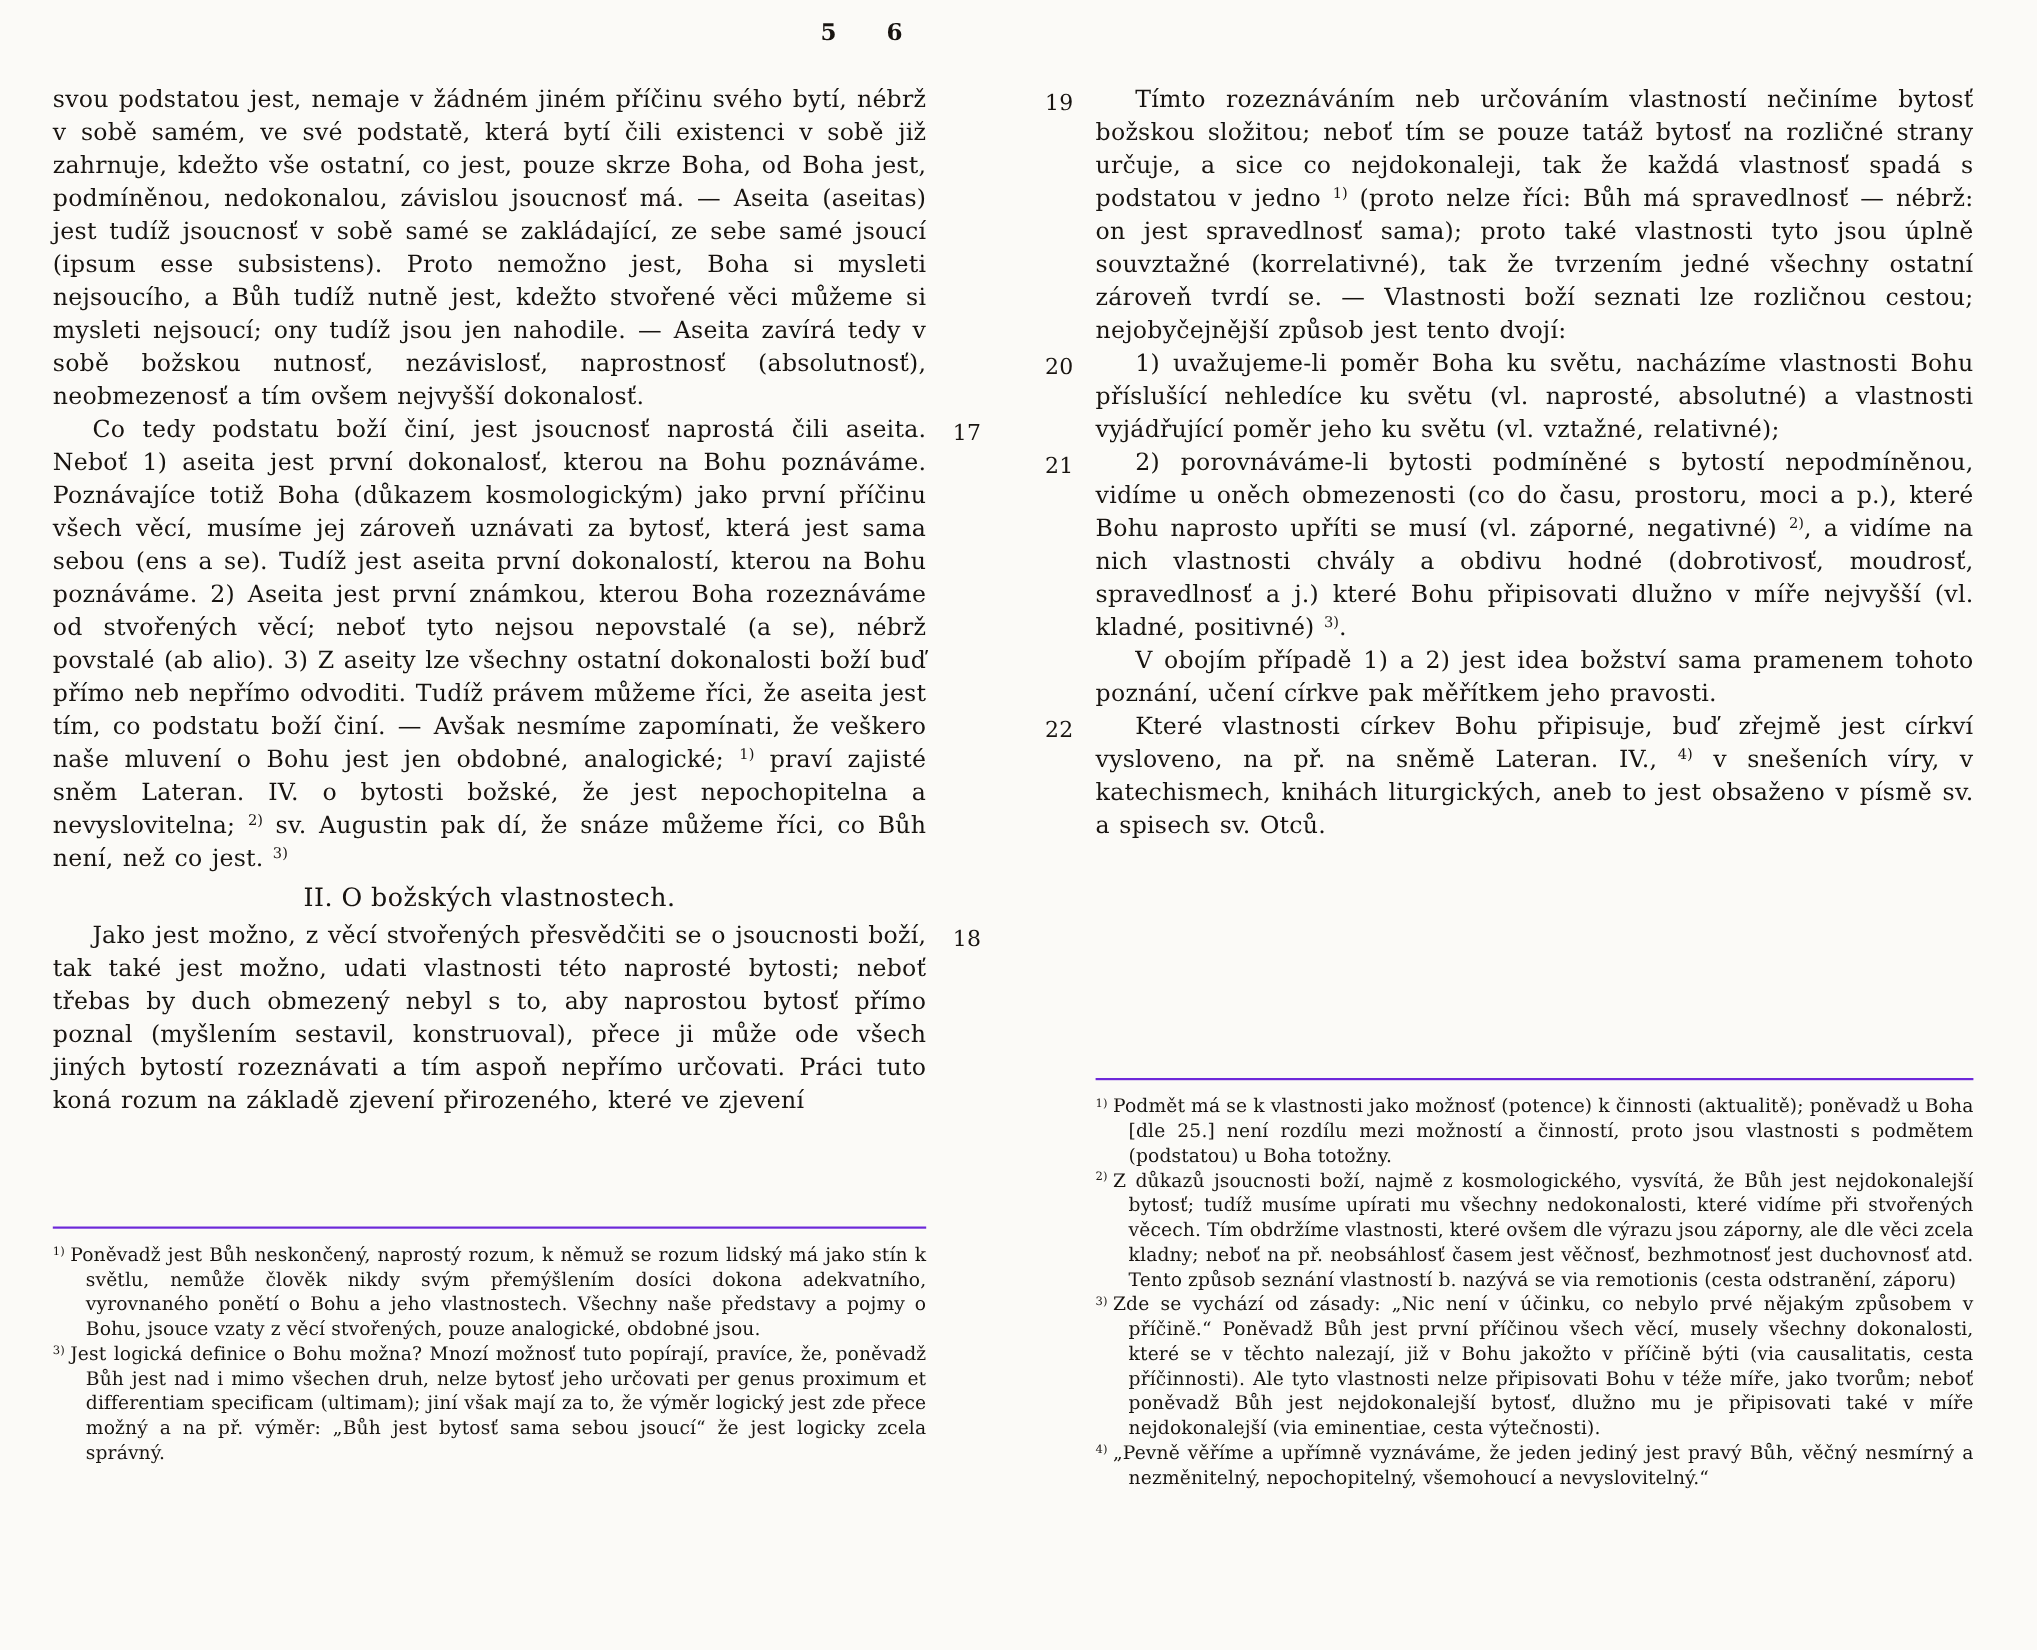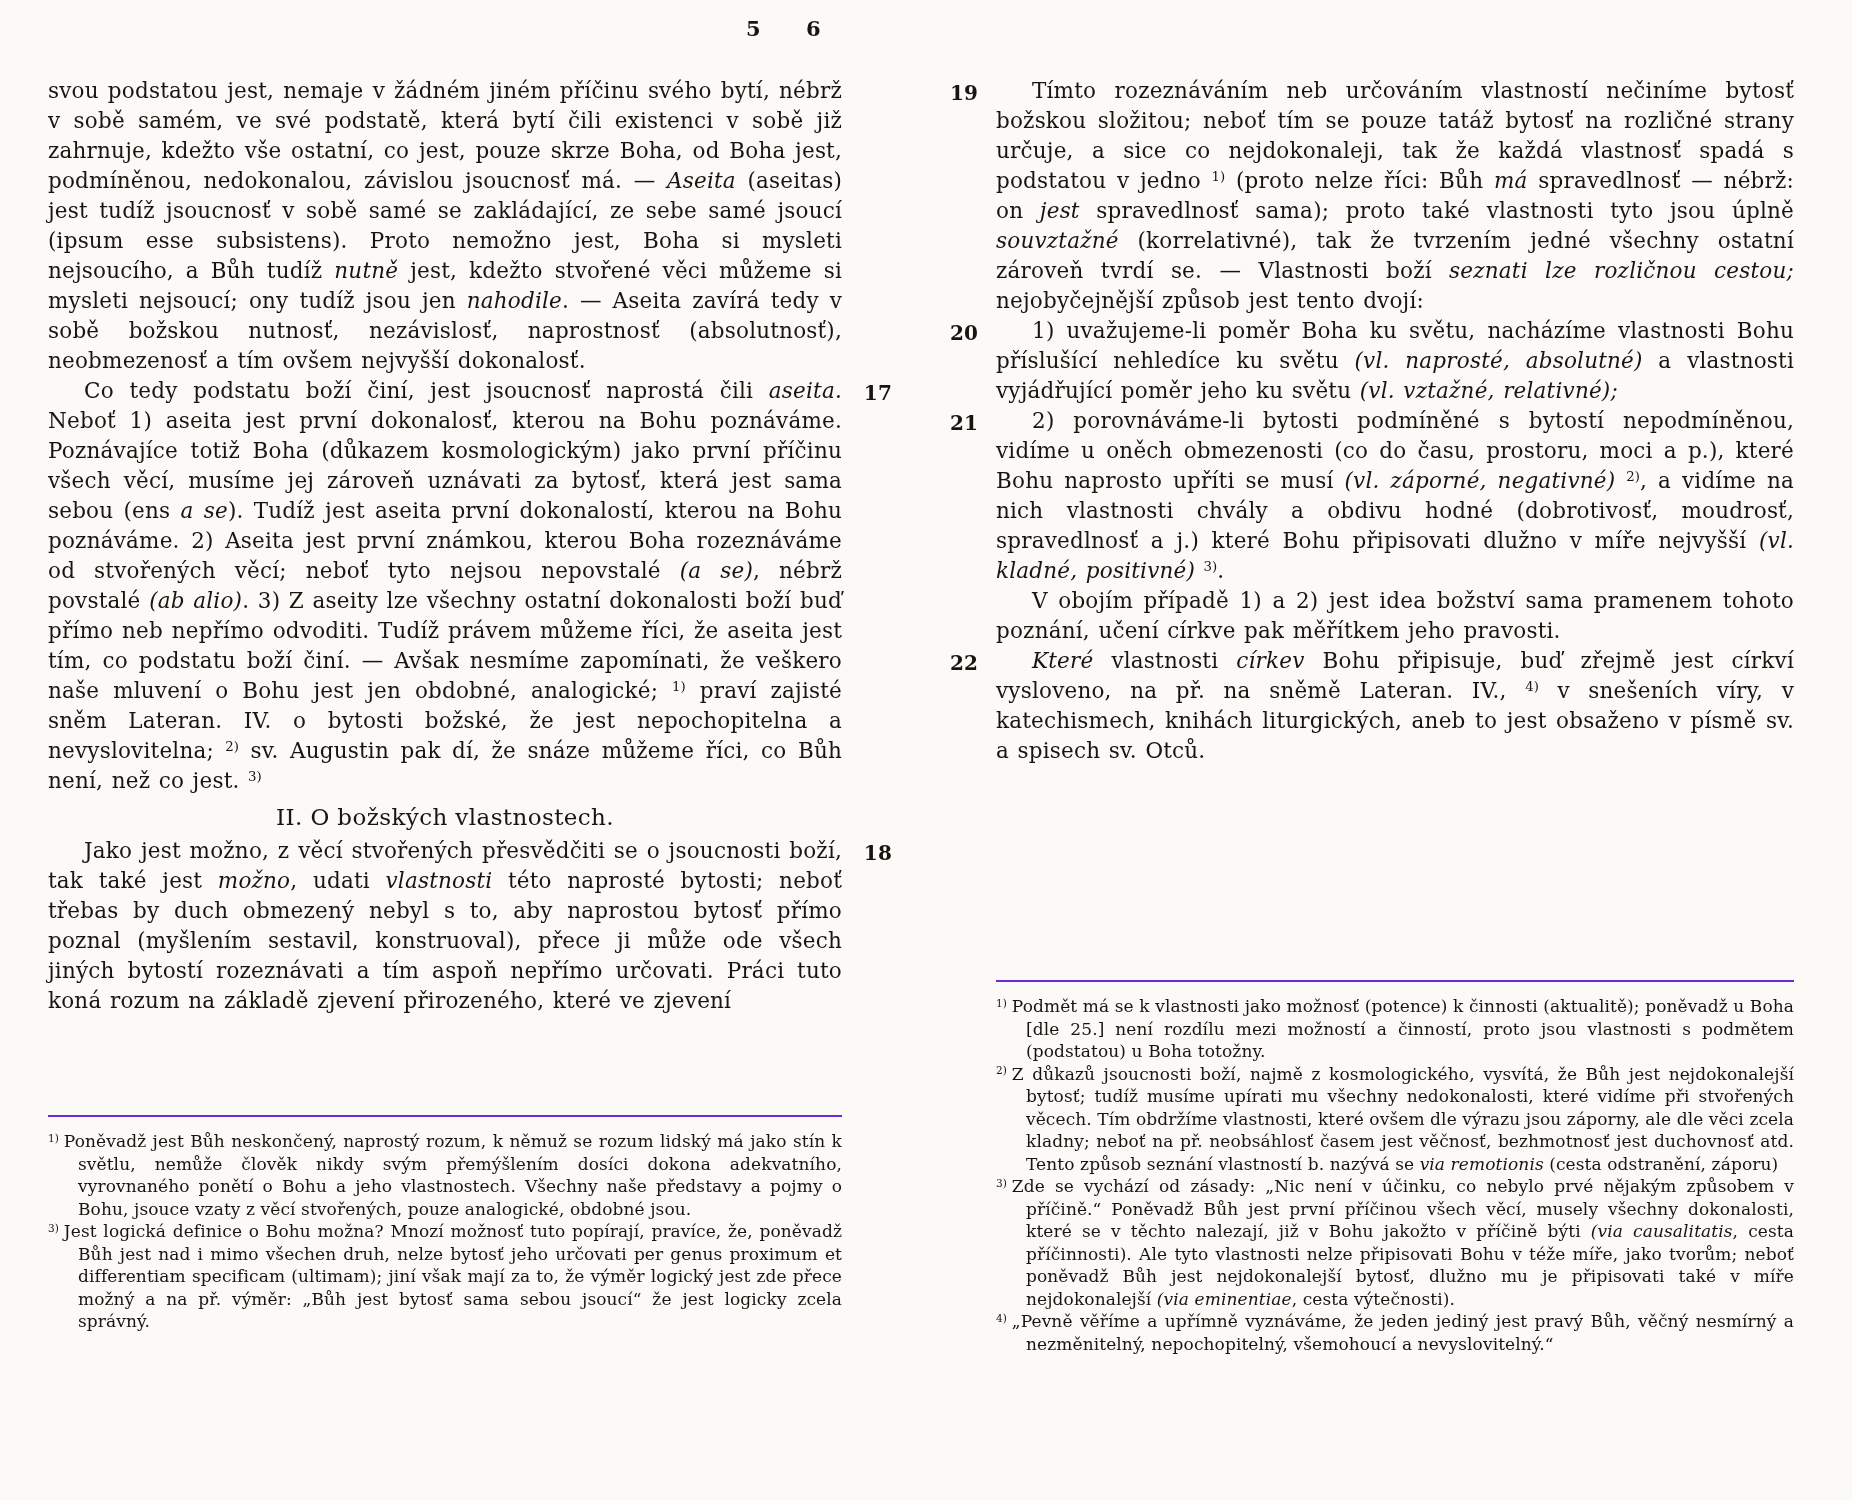--- a/index.html
+++ b/index.html
@@ -33,33 +33,33 @@
   .para.ind { text-indent:36px; }
 
   .heading {
     text-align:center;
     font-size:23px;
     font-weight:400;
     margin:8px 0 6px 0;
     letter-spacing:0.4px;
   }
 
-  .it { font-style:italic; }
+  .it { }
 
   sup.fnref, sup.fnmark {
     font-size:0.62em;
     line-height:0;
     vertical-align:0.5em;
     letter-spacing:0;
   }
   sup.fnmark { margin-right:5px; }
 
   .mnum {
     position:absolute;
-    font-weight:700;
+    font-weight:400;
     font-size:20px;
     font-style:normal;
     text-indent:0;
   }
   .mnum.right { right:-50px; top:2px; }
   .mnum.left  { left:-46px;  top:2px; }
 
   .footnotes {
     position:absolute; left:0; right:0;
     border-top:2px solid #6d28d9;

